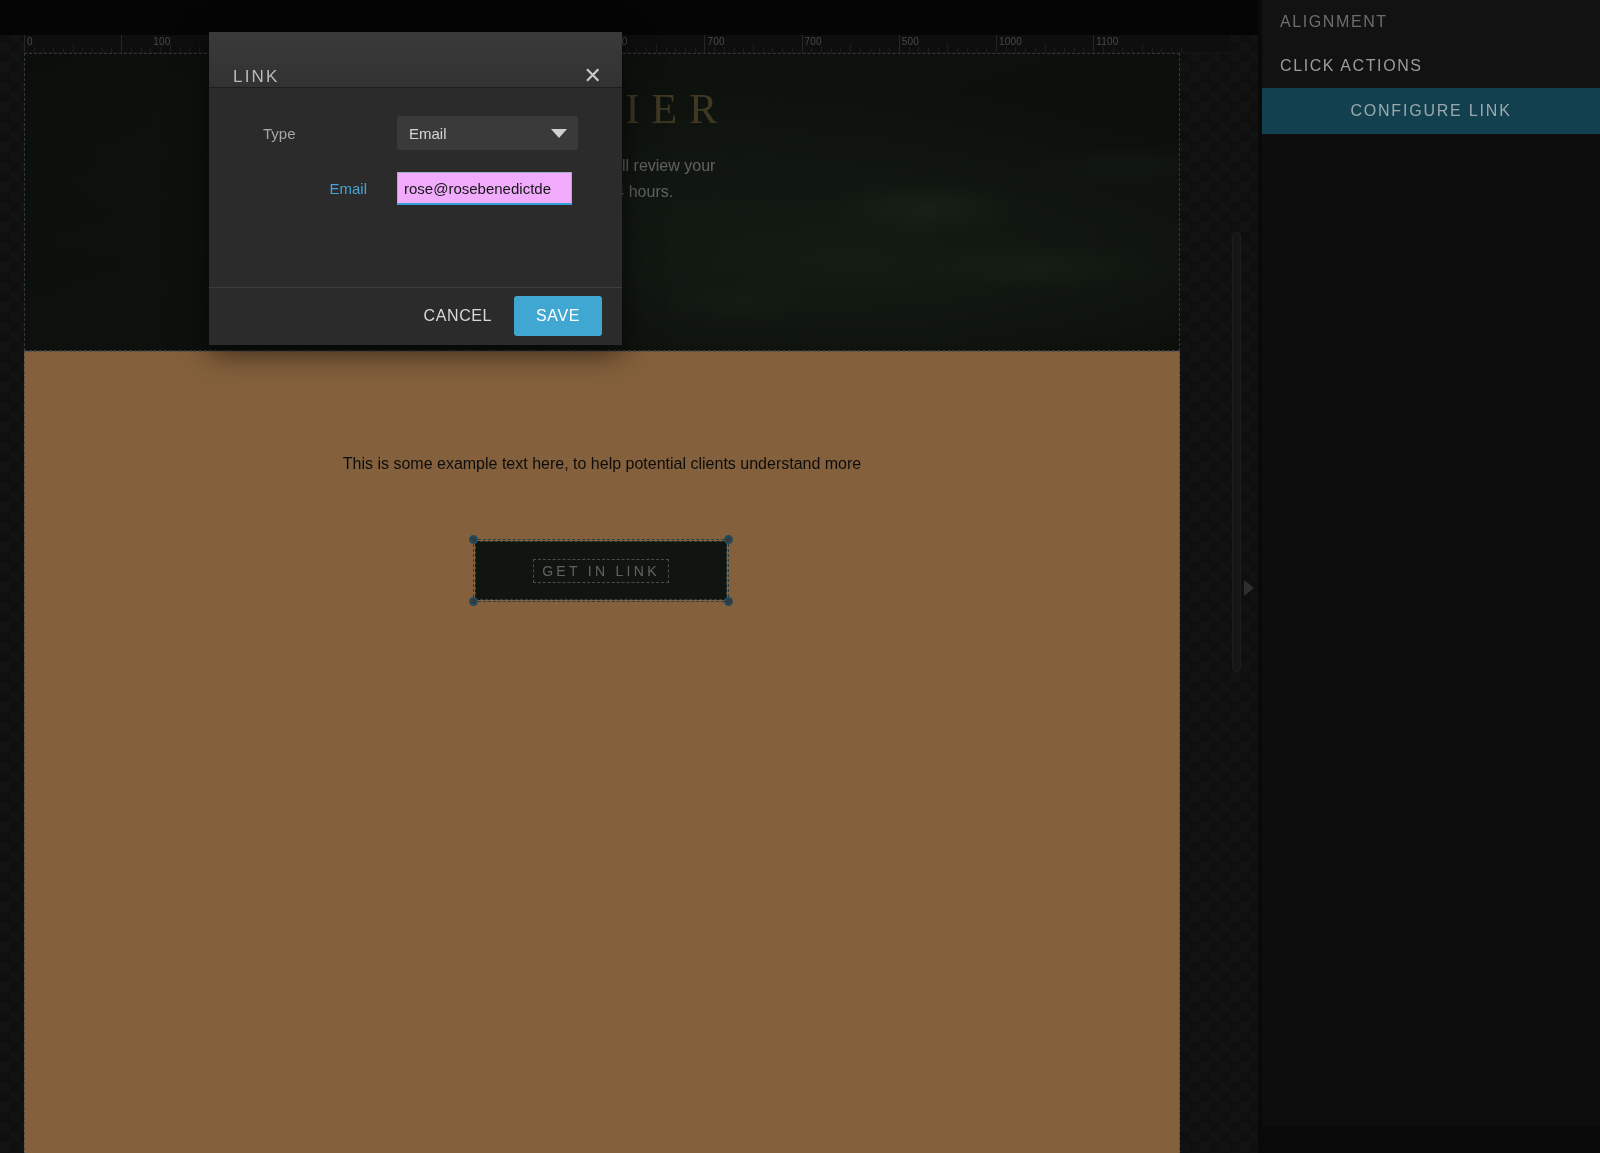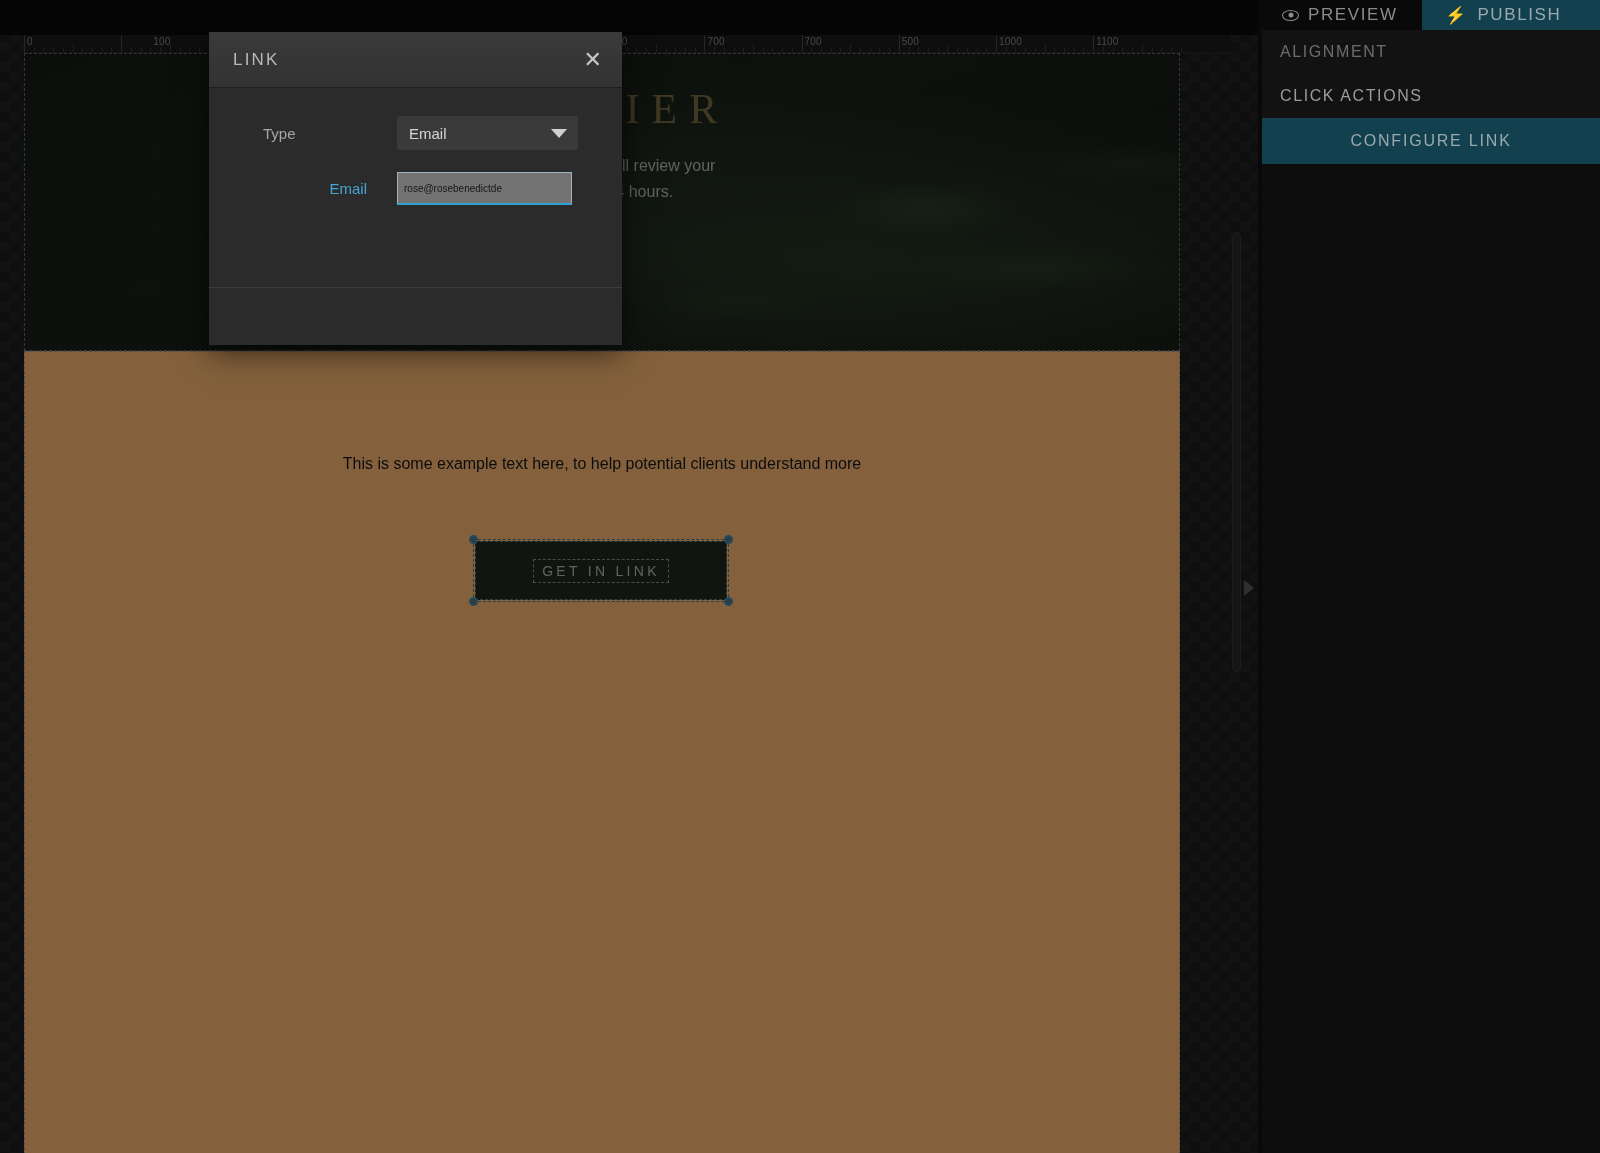--- a/index.html
+++ b/index.html
@@ -141,21 +141,21 @@
 
   
   .modal {
     position:absolute; left:209px; top:32px; width:413px; height:313px;
     background:#2b2b2b;
     box-shadow:0 6px 30px rgba(0,0,0,.65);
   }
   .modal-head {
     height:56px; background:linear-gradient(180deg,#3a3a3a 0%,#323232 100%);
     border-bottom:1px solid #1e1e1e;
-    display:flex; align-items:center; justify-content:space-between;
+    display:flex; align-items:flex-end; justify-content:space-between;
     padding:0 20px 0 24px;
   }
   .modal-title {
     font-size:17px; letter-spacing:2.2px; color:#b9b9b9;
   }
   .modal-close {
     font-size:22px; line-height:1; color:#c9c9c9; cursor:pointer;
     font-family:"DejaVu Sans", sans-serif;
   }
   .modal-body {
@@ -175,23 +175,23 @@
     display:flex; align-items:center; padding:0 12px;
     font-size:15px; color:#d6d6d6; cursor:pointer;
   }
   .caret {
     position:absolute; right:11px; top:13px; width:0; height:0;
     border-left:8px solid transparent; border-right:8px solid transparent;
     border-top:9px solid #d0d0d0;
   }
   .textinput {
     width:175px; height:33px;
-    background:#737373; border:1px solid #9fb2c2;
+    background:#f0abfc; border:1px solid #9fb2c2;
     border-bottom:2px solid #2f9fd4;
-    font-size:10px; color:#161616;
+    font-size:15px; color:#161616;
     padding:0 6px; overflow:hidden; white-space:nowrap;
     display:flex; align-items:center;
     font-family:"Liberation Sans", sans-serif;
   }
   .modal-foot {
     height:56px; background:#2b2b2b;
     display:flex; align-items:center; justify-content:flex-end;
     padding-right:20px; gap:22px;
   }
   .btn-cancel {
@@ -438,35 +438,29 @@
             <span class="caret"></span>
           </div>
         </div>
 
         <div class="frow">
           <span class="flabel email-lab">Email</span>
           <div class="textinput">rose@rosebenedictde</div>
         </div>
       </div>
 
+      <div class="modal-foot">
+        <button class="btn-cancel">CANCEL</button>
+        <button class="btn-save">SAVE</button>
+      </div>
     </div>
 
   </div>
 
   <div class="rail">
-    <div class="rail-top">
-      <div class="topbtn preview">
-        <span class="eye"></span>
-        <span>PREVIEW</span>
-      </div>
-      <div class="topbtn publish">
-        <span class="bolt">⚡</span>
-        <span>PUBLISH</span>
-      </div>
-    </div>
 
     <div class="rail-list">
       <div class="rail-row alignment">
         <span>ALIGNMENT</span>
       </div>
       <div class="rail-row clickactions">
         <span>CLICK ACTIONS</span>
       </div>
       <div class="rail-row configure">
         <span>CONFIGURE LINK</span>

